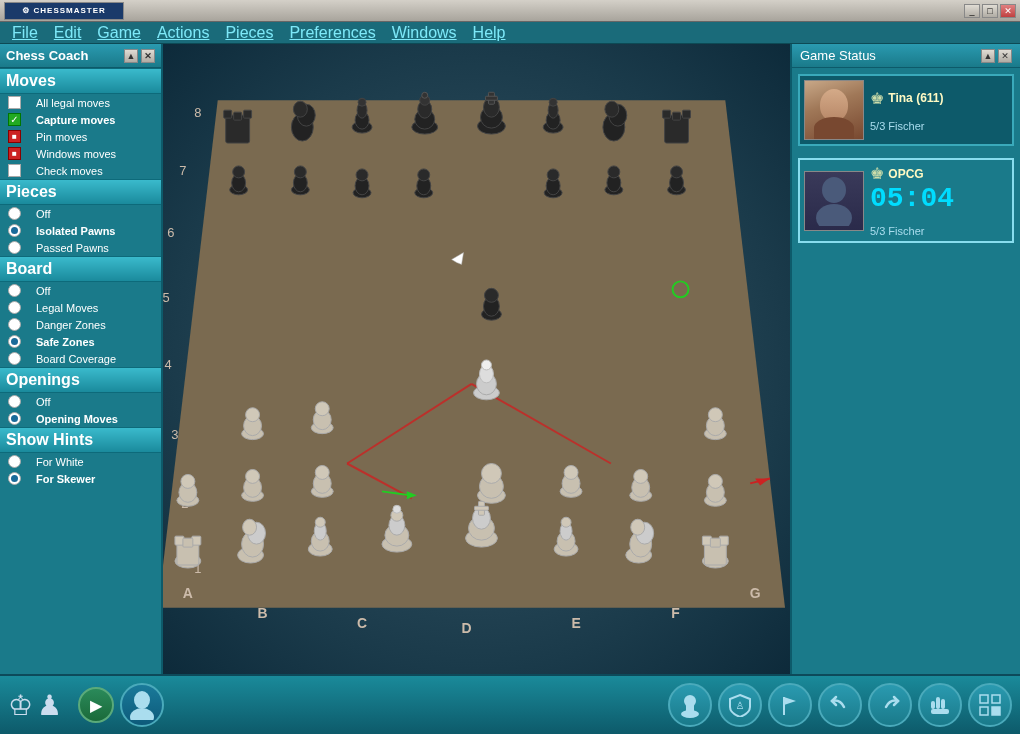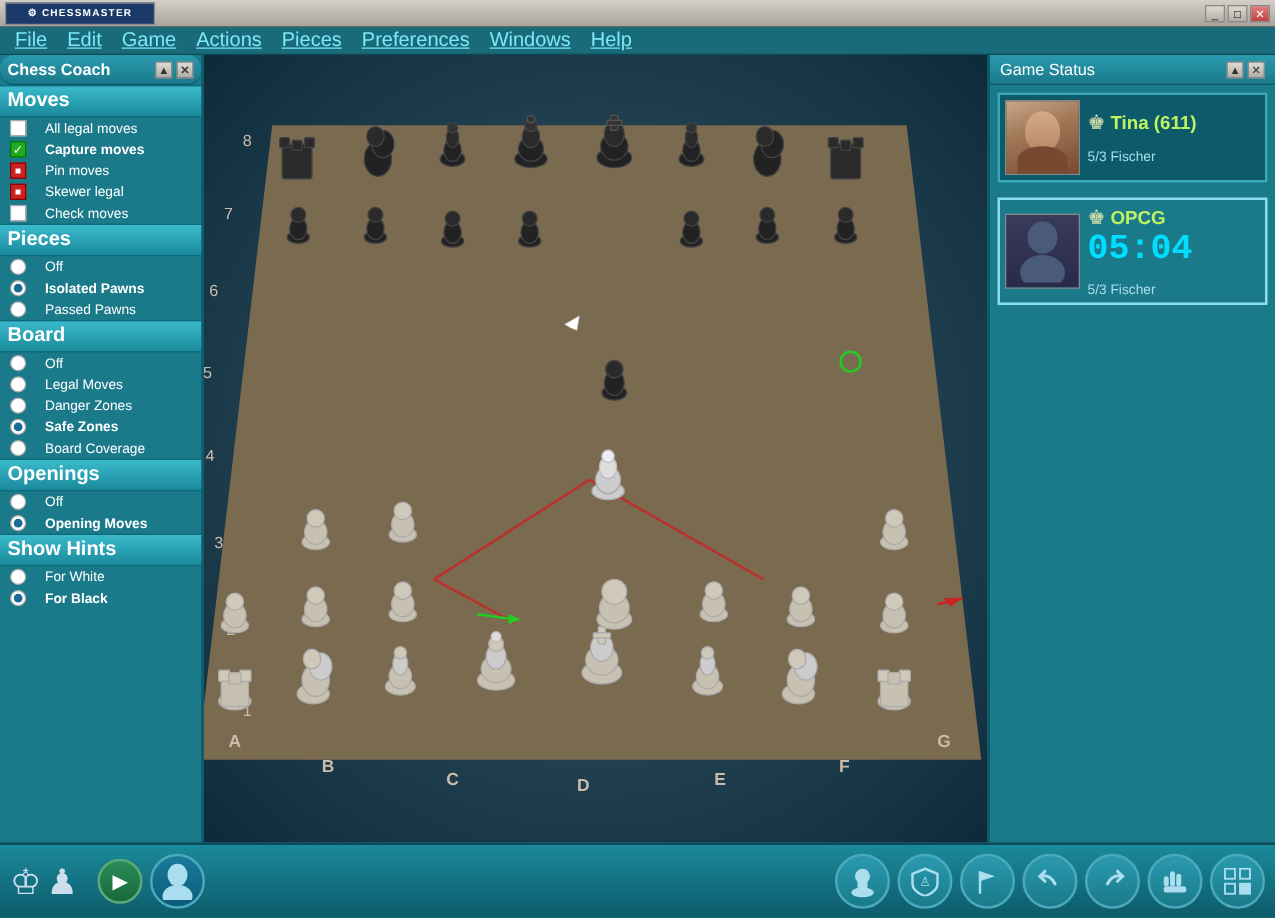--- a/index.html
+++ b/index.html
@@ -62,21 +62,20 @@
     .panel-title {
       background: linear-gradient(to bottom, #2a9ab0, #1a7a8a);
       color: white;
       font-size: 13px;
       font-weight: bold;
       padding: 4px 6px;
       display: flex;
       align-items: center;
       justify-content: space-between;
       border-bottom: 1px solid #0d5a6a;
-      border-radius: 11px;
     }
     .panel-title-btns { display: flex; gap: 3px; }
     .panel-close-btn {
       width: 14px; height: 14px;
       background: linear-gradient(to bottom, #e0dcd4, #b0aca4);
       border: 1px solid #888;
       font-size: 9px;
       display: flex; align-items: center; justify-content: center;
       cursor: pointer; color: #333;
     }
@@ -182,21 +181,21 @@
     }
     .avatar-silhouette {
       width: 100%; height: 100%;
       background: linear-gradient(to bottom, #3a3a5a 0%, #2a2a4a 100%);
       display: flex; align-items: center; justify-content: center;
     }
 
     .player-info { flex: 1; }
     .player-name-row { display: flex; align-items: center; gap: 4px; margin-bottom: 2px; }
     .chess-king-icon { font-size: 16px; color: #ccddaa; }
-    .player-name { color: #bef264; font-size: 15px; font-weight: bold; }
+    .player-name { color: #fef9c3; font-size: 12px; font-weight: bold; }
     .player-time {
       color: #00ddff;
       font-size: 28px;
       font-weight: bold;
       font-family: 'Courier New', monospace;
       line-height: 1;
     }
     .player-rating { color: #aaddee; font-size: 11px; margin-top: 12px; }
 
     
@@ -336,21 +335,21 @@
     <div class="option-item">
       <div class="checkbox-custom checkbox-checked"></div>
       <span style="font-weight:bold;">Capture moves</span>
     </div>
     <div class="option-item">
       <div class="checkbox-custom checkbox-red"></div>
       <span>Pin moves</span>
     </div>
     <div class="option-item">
       <div class="checkbox-custom checkbox-red"></div>
-      <span>Skewer legal</span>
+      <span>Windows moves</span>
     </div>
     <div class="option-item">
       <div class="checkbox-custom"></div>
       <span>Check moves</span>
     </div>
 
     <div class="section-header">Pieces</div>
 
     <div class="option-item">
       <div class="radio-custom"></div>
@@ -400,21 +399,21 @@
     </div>
 
     <div class="section-header">Show Hints</div>
 
     <div class="option-item">
       <div class="radio-custom"></div>
       <span>For White</span>
     </div>
     <div class="option-item">
       <div class="radio-custom radio-selected"></div>
-      <span style="font-weight:bold;">For Black</span>
+      <span style="font-weight:bold;">For Skewer</span>
     </div>
   </div>
 
   <div class="board-area">
     <div class="board-bg"></div>
 
     <svg viewBox="0 0 630 590" style="position:absolute; top:0; left:0; width:100%; height:100%;" xmlns="http://www.w3.org/2000/svg">
 
       <defs>
         <linearGradient id="lightSquare" x1="0%" y1="0%" x2="100%" y2="100%">

